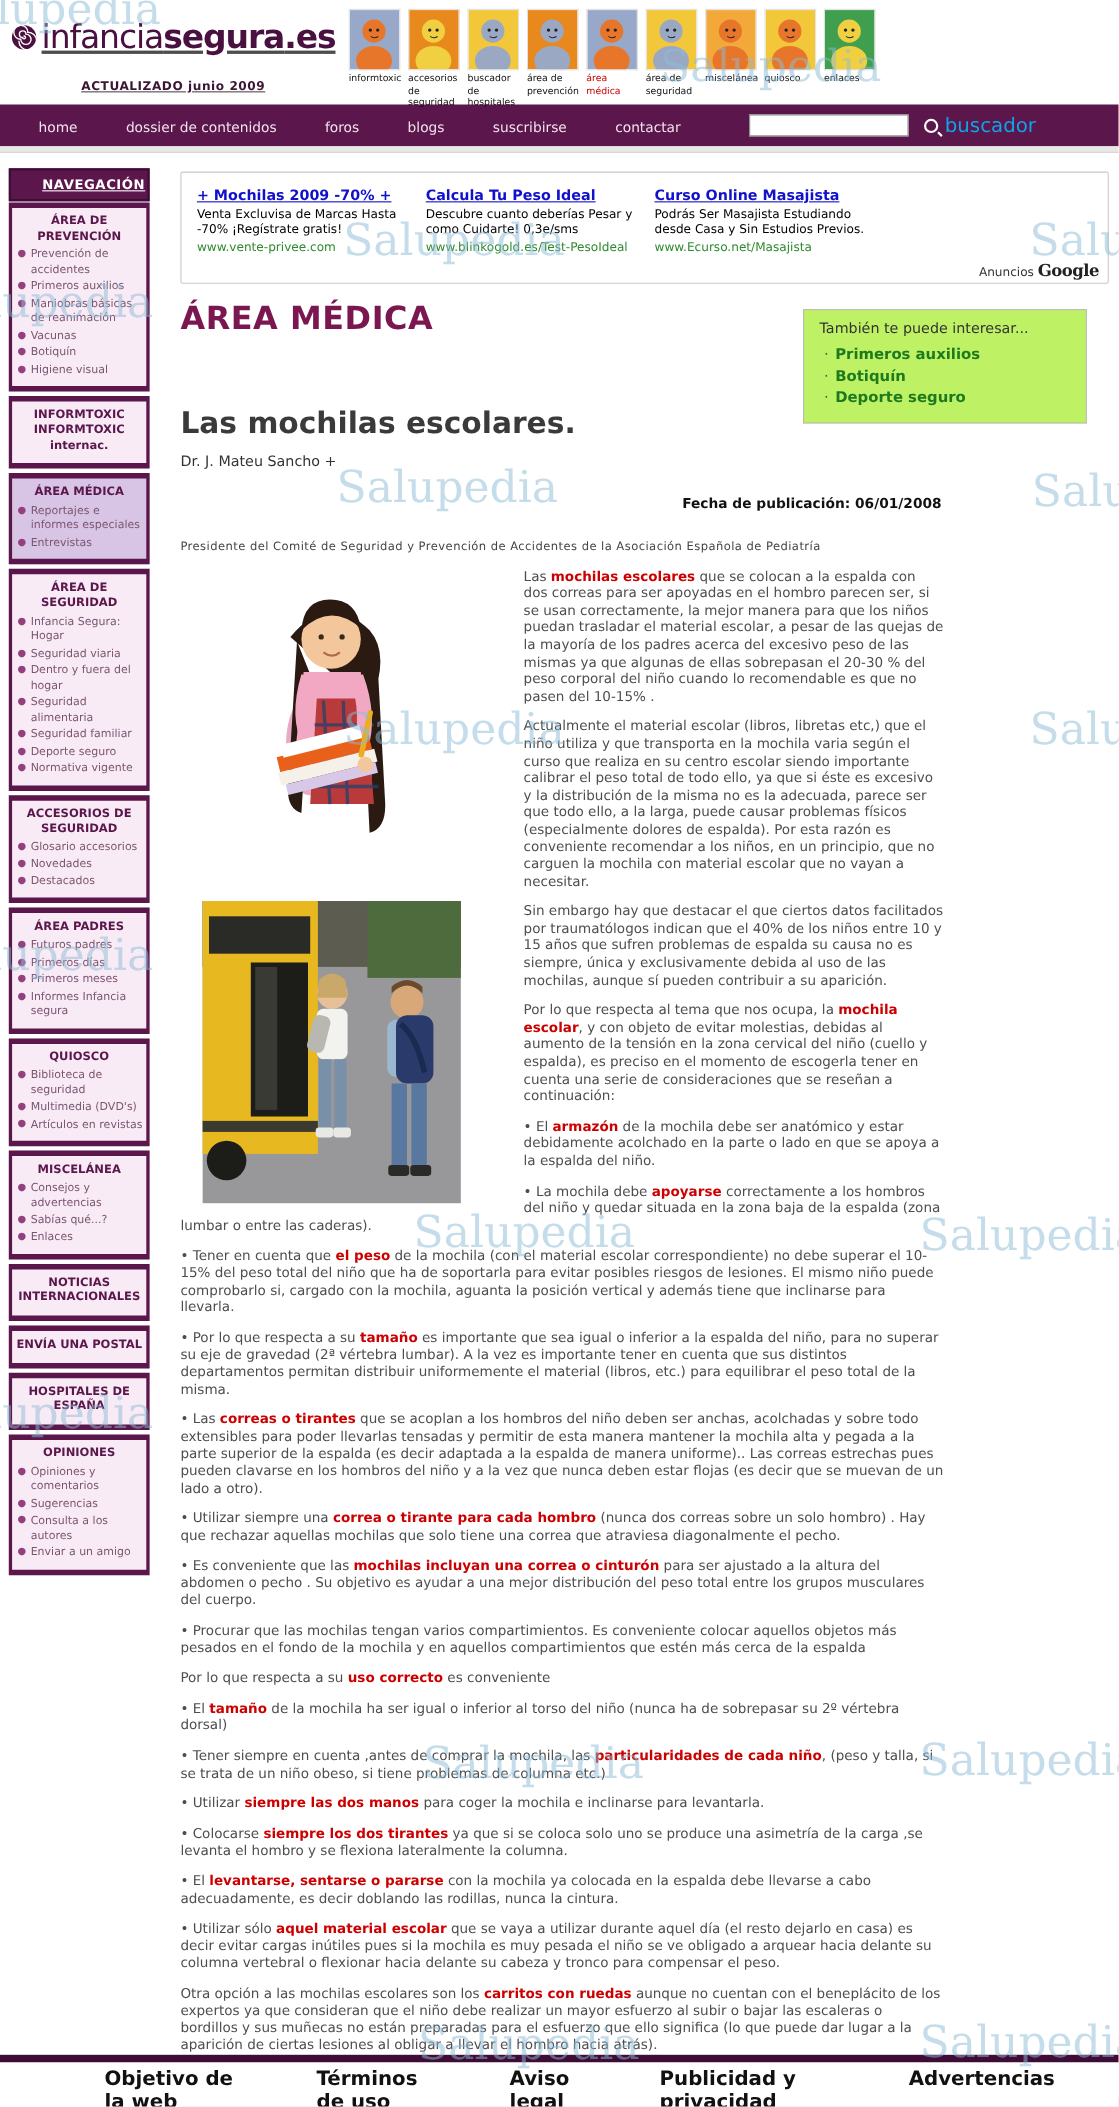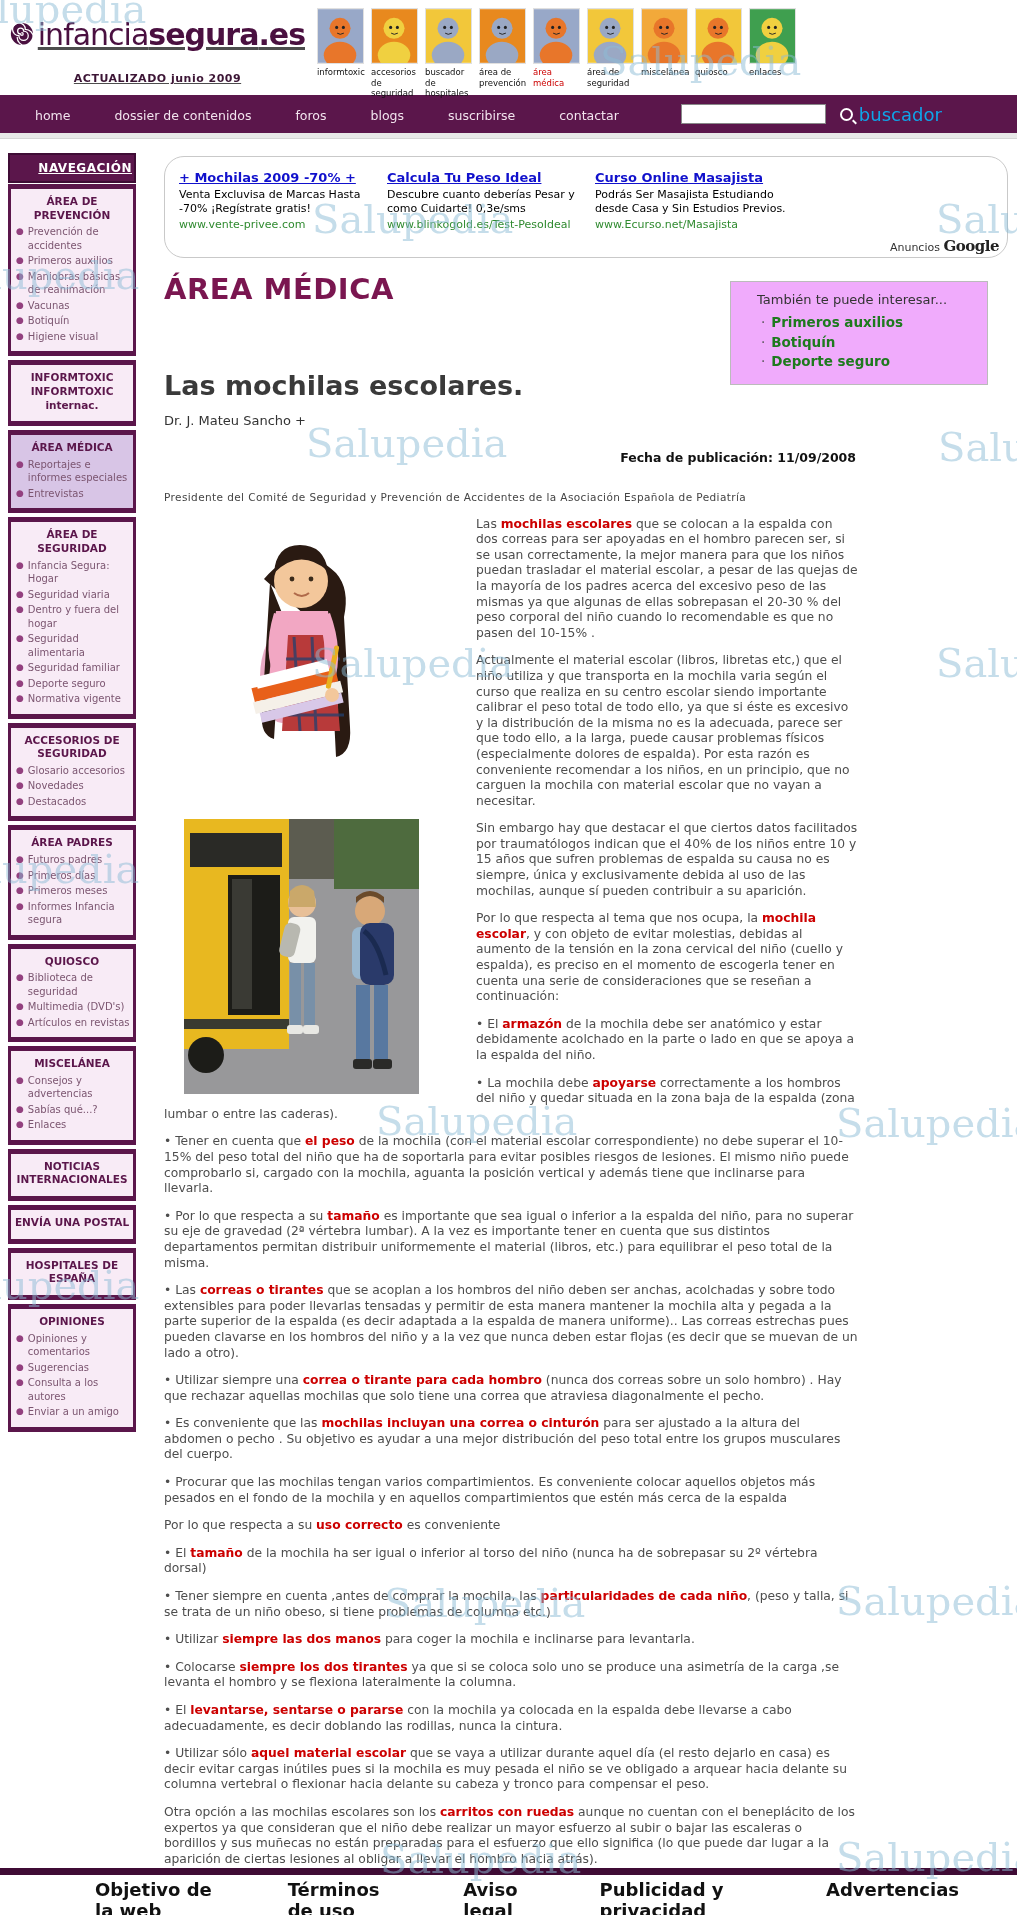--- a/index.html
+++ b/index.html
@@ -39,32 +39,32 @@
              text-align:right; padding:6px 2px; text-decoration:underline; letter-spacing:.5px; margin-bottom:1px;}
   .sb-box { border:3px solid #5b164b; border-top-width:5px; border-bottom-width:5px;
             background:#f8ebf6; margin-bottom:4px; padding:4px 3px 6px 3px; }
   .sb-box.active { background:#d8c5e6; }
   .sb-title { color:#5b164b; font-weight:bold; font-size:10.5px; text-align:center; line-height:1.3; margin:2px 0 3px; }
   .sb-item { display:flex; font-size:10px; color:#7b5570; line-height:1.35; margin:2px 0; cursor:pointer; }
   .sb-item .dot { color:#93407f; margin:0 4px 0 2px; font-size:9px; }
   
   #content { flex:1; position:relative; padding:0 8px 0 26px; }
   
-  #ad-box { border:1px solid #c9c9c9; border-radius:20px; margin:17px 14px 0 2px; padding:10px 14px 26px 14px;
+  #ad-box { border:1px solid #c9c9c9; border-radius:2px; margin:17px 14px 0 2px; padding:10px 14px 26px 14px;
             display:flex; position:relative; background:#fff; }
   .ad { width:198px; margin-right:10px; }
   .ad-title { color:#1111cc; font-weight:bold; font-size:13px; text-decoration:underline; cursor:pointer; display:inline-block; }
   .ad-desc { font-size:11px; color:#000; line-height:1.3; margin-top:2px; }
   .ad-url { font-size:11px; color:#2f8a2f; margin-top:1px; }
   #ad-badge { position:absolute; right:8px; bottom:2px; font-size:11px; color:#333; cursor:pointer;}
   #ad-badge .goog { font-family:"DejaVu Serif", serif; font-size:15px; font-weight:bold; color:#222; letter-spacing:-0.5px;}
   
   #section-title { color:#7a1650; font-size:29px; font-weight:bold; margin:14px 0 0 2px; letter-spacing:.5px;}
-  #related-box { position:absolute; top:142px; right:42px; width:258px; border:1px solid #bbb; background:#f0abfc;
-                 padding:10px 14px 12px 26px; z-index:5;}
+  #related-box { position:absolute; top:142px; right:42px; width:258px; border:1px solid #bbb; background:#bef264;
+                 padding:10px 14px 12px 14px; z-index:5;}
   #related-title { font-size:13px; color:#333; margin-bottom:6px; }
   .rel-item { font-size:13.5px; font-weight:bold; color:#1e7a1e; line-height:1.45; cursor:pointer; }
   .rel-item .rb { color:#555; font-weight:normal; margin:0 6px 0 4px; }
   
   #article-title { font-size:27px; font-weight:bold; color:#3a3a3a; margin:64px 0 0 2px; width:640px;}
   #article-author { font-size:13px; color:#333; margin:12px 0 0 2px; }
   #article-date { font-size:12.5px; font-weight:bold; color:#111; width:694px; text-align:right; margin-top:22px; }
   #article-sub { font-size:10.5px; color:#444; letter-spacing:.4px; margin:26px 0 0 2px; }
   #article-body { width:694px; margin:14px 0 0 2px; font-size:12.3px; line-height:15.6px; }
   #article-body .p { margin-bottom:12px; }
@@ -398,21 +398,21 @@
       <div id="related-title">También te puede interesar...</div>
       <div id="related-items">
           <div class="rel-item"><span class="rb">·</span>Primeros auxilios</div>
           <div class="rel-item"><span class="rb">·</span>Botiquín</div>
           <div class="rel-item"><span class="rb">·</span>Deporte seguro</div>
         </div>
     </div>
 
     <h1 id="article-title">Las mochilas escolares.</h1>
     <div id="article-author">Dr. J. Mateu Sancho +</div>
-    <div id="article-date">Fecha de publicación: 11/09/2008</div>
+    <div id="article-date">Fecha de publicación: 06/01/2008</div>
     <div id="article-sub">Presidente del Comité de Seguridad y Prevención de Accidentes de la Asociación Española de Pediatría</div>
 
     <div id="article-body">
       <div id="media-col">
 
         <svg id="girl-photo" width="190" height="290" viewBox="0 0 190 290">
           <rect width="190" height="290" fill="#ffffff"></rect>
           <ellipse cx="78" cy="160" rx="22" ry="46" fill="#e9aac4"></ellipse>
           <path d="M60,62 q35,-42 72,-6 q14,16 8,44 l6,110 q2,26 -14,30 l-6,-120 z" fill="#2a1a12"></path>
           <path d="M66,66 l-8,130 q-2,22 12,26 l8,-126 z" fill="#2a1a12"></path>

